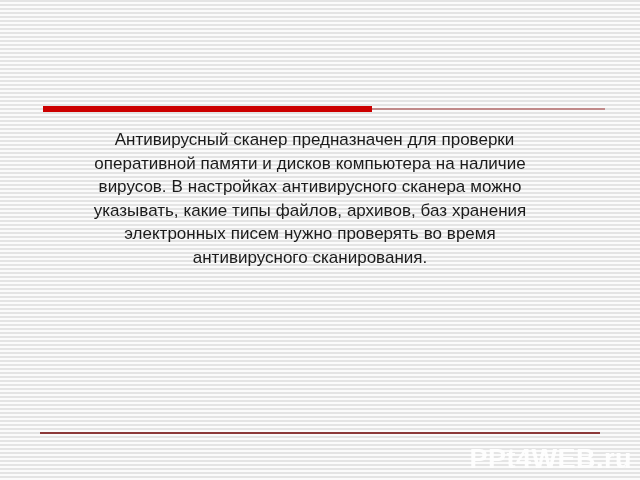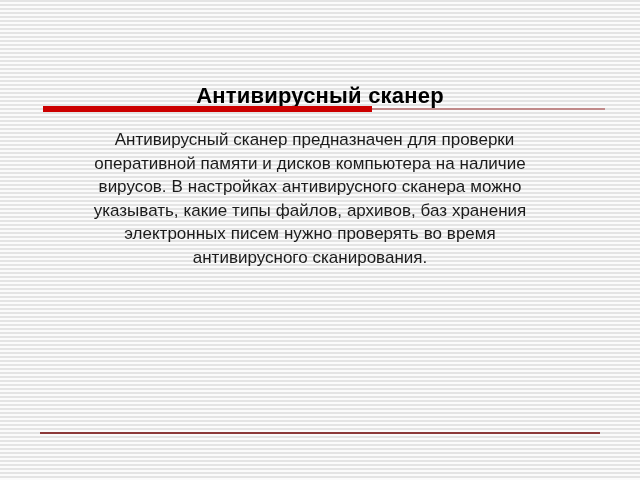--- a/index.html
+++ b/index.html
@@ -110,25 +110,25 @@
     line-height: 30px;
     white-space: nowrap;
     opacity: 0.95;
   }
 </style>
 </head>
 <body>
 
 <div class="slide">
 
-  <h1 class="title">Антивирусный сканер</h1>
 
   <div class="accent-group">
     <div class="accent-thin"></div>
     <div class="accent-bar"></div>
   </div>
 
   <p class="body-text">Антивирусный сканер предназначен для проверки оперативной памяти и дисков компьютера на наличие вирусов. В настройках антивирусного сканера можно указывать, какие типы файлов, архивов, баз хранения электронных писем нужно проверять во время антивирусного сканирования.</p>
 
   <div class="footer-rule"></div>
 
+  <div class="watermark">PPt4WEB.ru</div>
 
 </div>
 
 </body></html>

